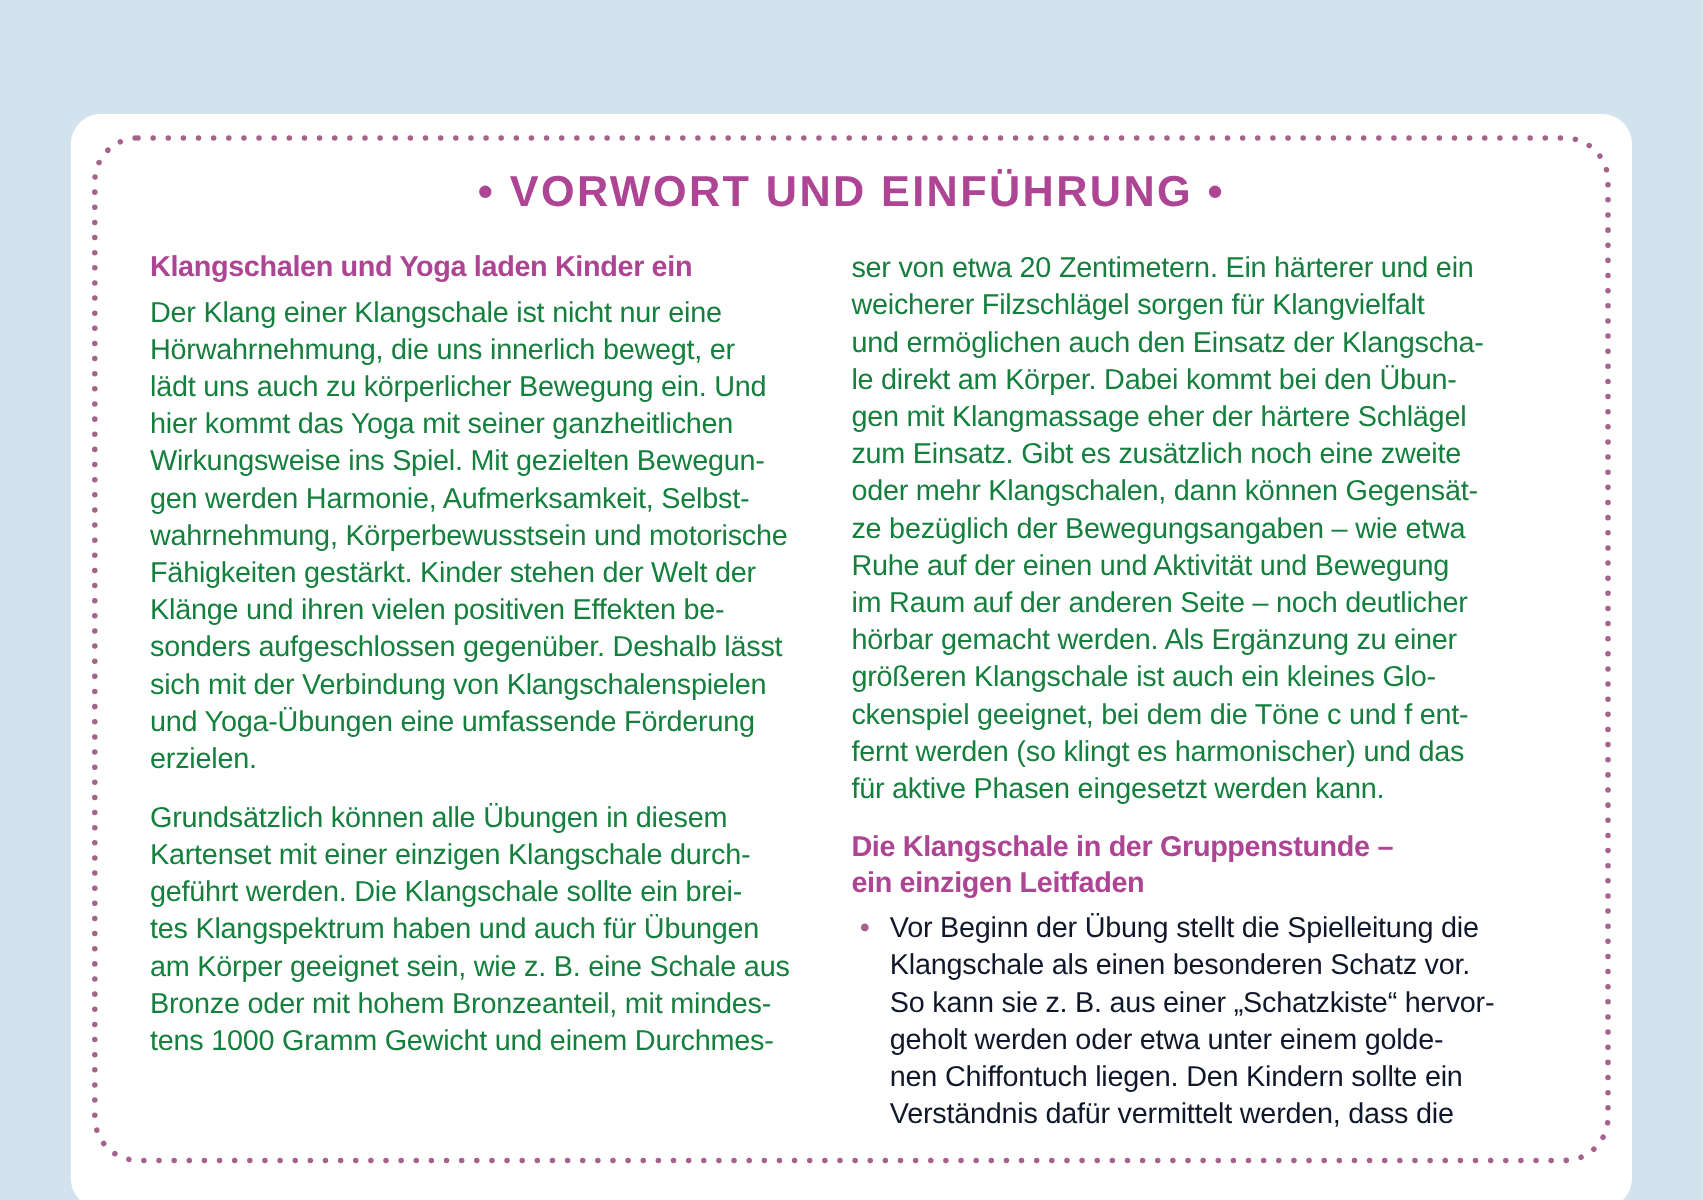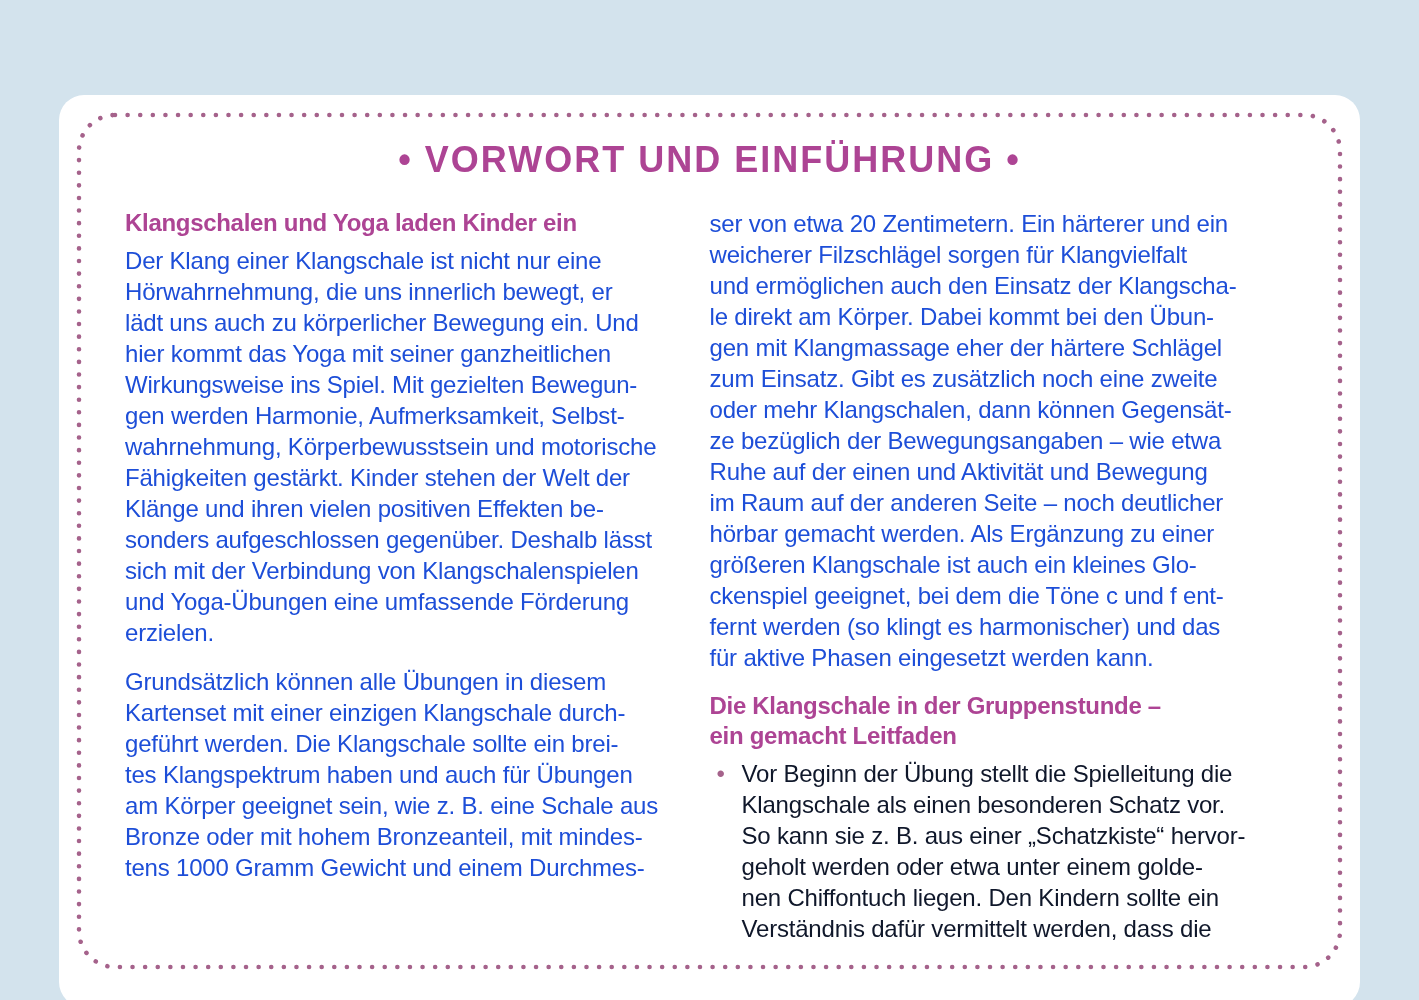--- a/index.html
+++ b/index.html
@@ -63,21 +63,21 @@
     font-weight: 700;
     letter-spacing: -0.3px;
     color: #ad4494;
     white-space: pre-line;
   }
   .body-par {
     margin: 0 0 18px 0;
     font-size: 24px;
     line-height: 31px;
     letter-spacing: -0.2px;
-    color: #1d4ed8;
+    color: #15803d;
     white-space: pre-line;
   }
   .bullet-item {
     display: flex;
     align-items: flex-start;
   }
   .bullet-marker {
     width: 25px;
     padding-left: 7px;
     flex: 0 0 auto;
@@ -146,21 +146,21 @@
 ze bezüglich der Bewegungsangaben – wie etwa
 Ruhe auf der einen und Aktivität und Bewegung
 im Raum auf der anderen Seite – noch deutlicher
 hörbar gemacht werden. Als Ergänzung zu einer
 größeren Klangschale ist auch ein kleines Glo-
 ckenspiel geeignet, bei dem die Töne c und f ent-
 fernt werden (so klingt es harmonischer) und das
 für aktive Phasen eingesetzt werden kann.</p>
 
         <h2 class="sec-heading">Die Klangschale in der Gruppenstunde –
-ein gemacht Leitfaden</h2>
+ein einzigen Leitfaden</h2>
 
         <div class="bullet-item">
           <span class="bullet-marker">•</span>
           <span class="bullet-text">Vor Beginn der Übung stellt die Spielleitung die
 Klangschale als einen besonderen Schatz vor.
 So kann sie z. B. aus einer „Schatzkiste“ hervor-
 geholt werden oder etwa unter einem golde-
 nen Chiffontuch liegen. Den Kindern sollte ein
 Verständnis dafür vermittelt werden, dass die</span>
         </div>

